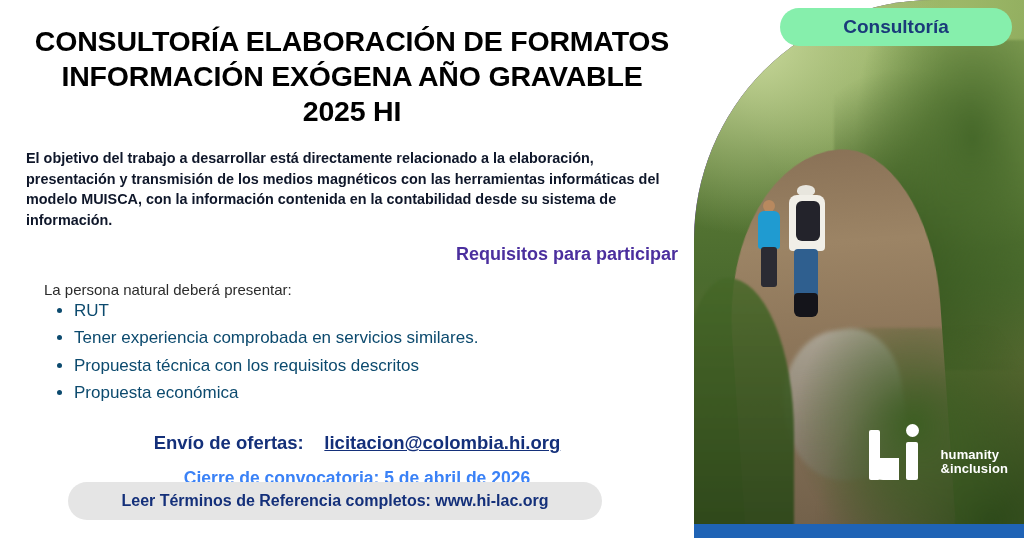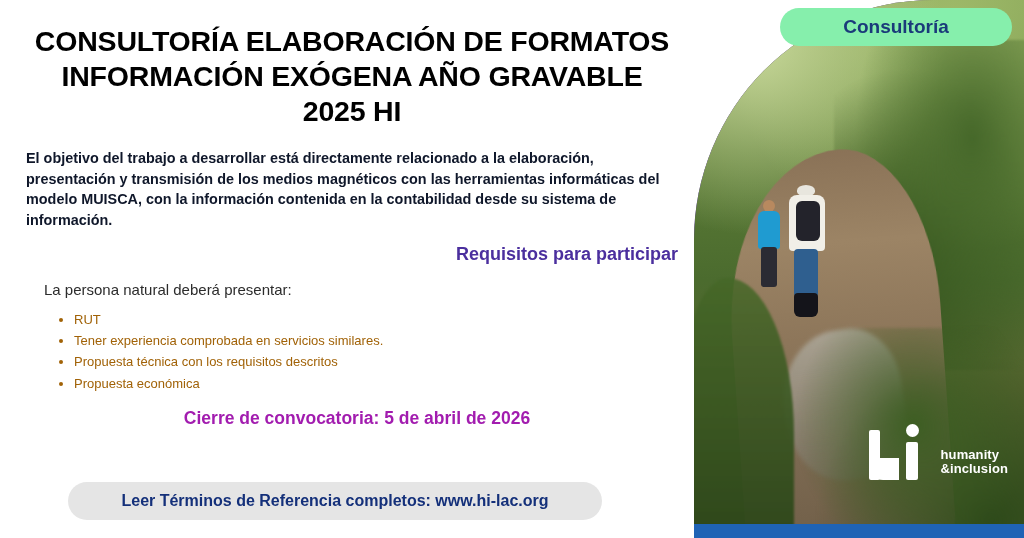--- a/index.html
+++ b/index.html
@@ -184,44 +184,43 @@
     font-size: 18px;
     font-weight: 700;
   }
   .lead {
     margin-top: 16px;
     margin-left: 18px;
     color: #2c2c2c;
     font-size: 15px;
   }
   .req-list {
-    margin-top: 12px;
     margin-left: 48px;
-    color: #a16207;
-    font-size: 13px;
+    color: #0c4a6e;
+    font-size: 17px;
     line-height: 1.55;
   }
   .req-list li { margin-bottom: 1px; }
   .send-line {
     margin-top: 26px;
     text-align: center;
     padding-left: 10px;
     color: #14307a;
     font-size: 18.5px;
     font-weight: 700;
   }
   .send-line .email {
     color: #14307a;
     text-decoration: underline;
   }
   .close-line {
     margin-top: 14px;
     text-align: center;
     padding-left: 10px;
-    color: #a21caf;
+    color: #3b82f6;
     font-size: 17.5px;
     font-weight: 700;
   }
   .tor-button {
     position: absolute;
     left: 68px; bottom: 18px;
     width: 534px; height: 38px;
     background: #e5e5e5;
     border-radius: 19px;
     border: none;
@@ -289,19 +288,24 @@
 
     <p class="lead">La persona natural deberá presentar:</p>
 
     <ul class="req-list">
       <li>RUT</li>
       <li>Tener experiencia comprobada en servicios similares.</li>
       <li>Propuesta técnica con los requisitos descritos</li>
       <li>Propuesta económica</li>
     </ul>
 
+    <p class="send-line">
+      <span>Envío de ofertas:</span>
+      <span>&nbsp;&nbsp;</span>
+      <a class="email" href="#">licitacion@colombia.hi.org</a>
+    </p>
 
     <p class="close-line">Cierre de convocatoria: 5 de abril de 2026</p>
   </div>
 
   <button class="tor-button">Leer Términos de Referencia completos: www.hi-lac.org</button>
 
 </div>
 
 </body></html>

